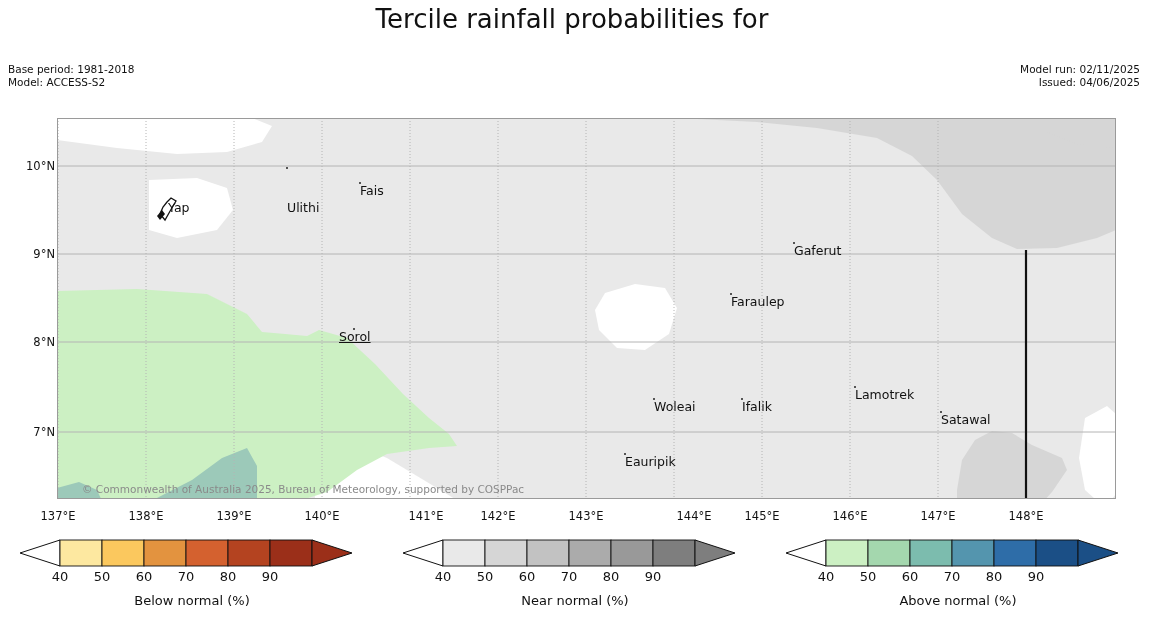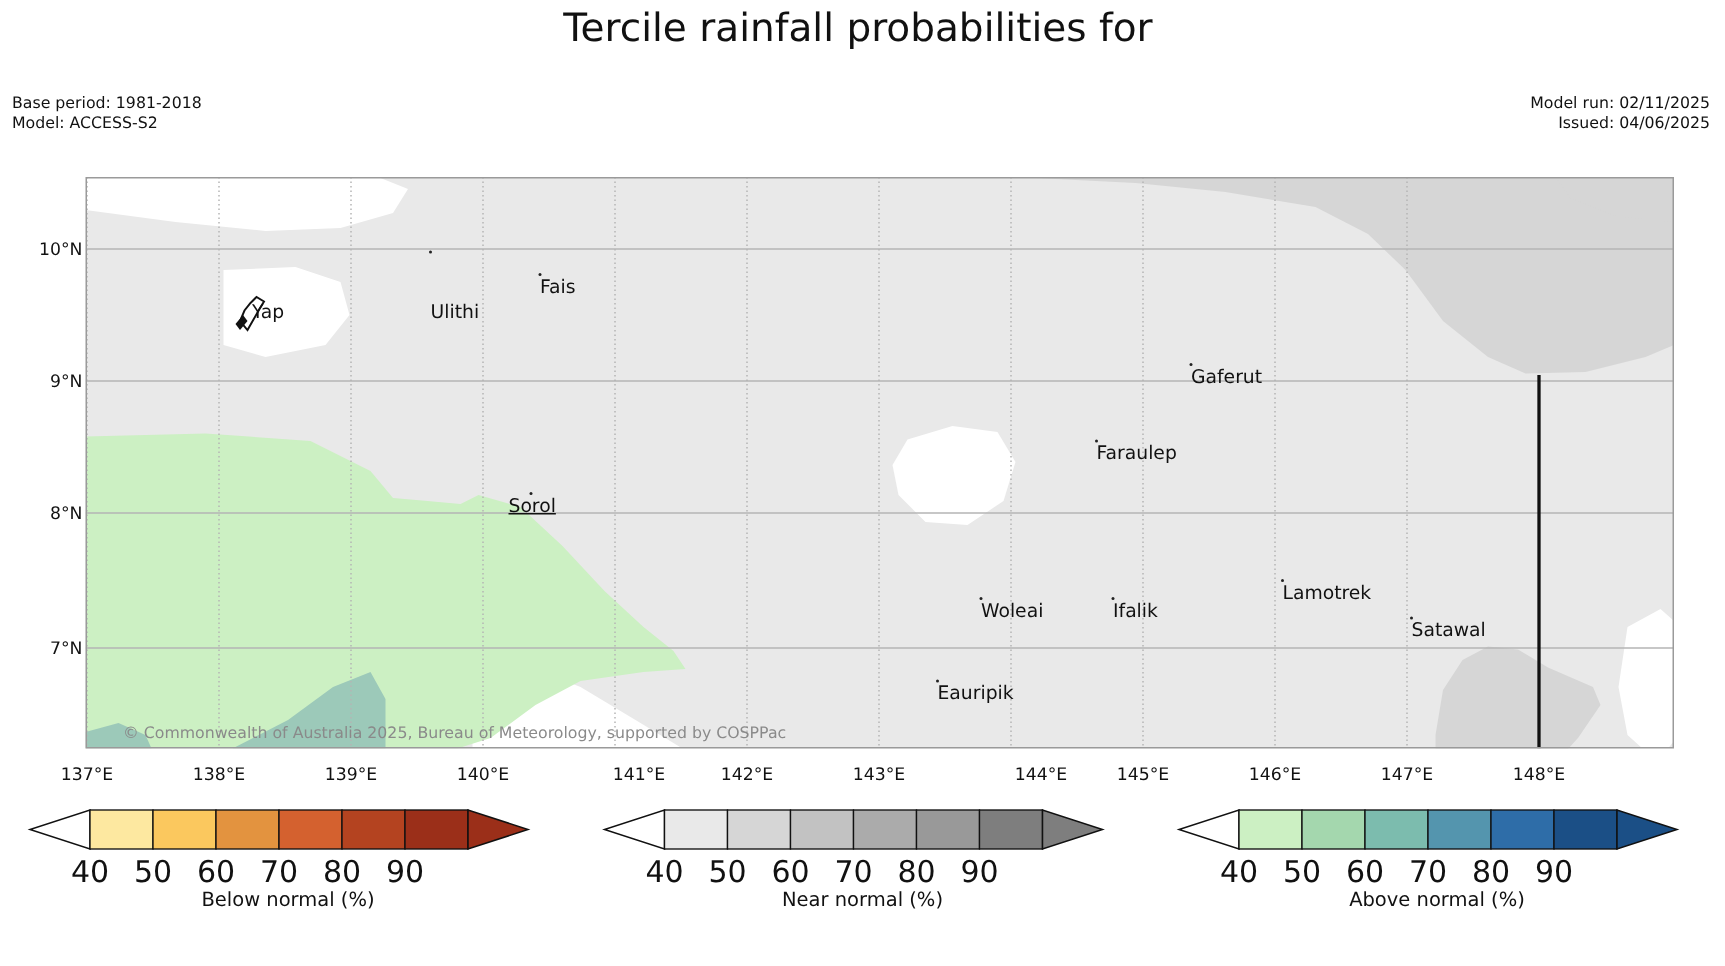--- a/index.html
+++ b/index.html
@@ -24,21 +24,21 @@
              transform:translateX(-50%);}
 
   .place{position:absolute;font-size:12.5px;color:#111;white-space:nowrap;}
   .placedot{position:absolute;width:2px;height:2px;background:#222;border-radius:50%;}
 
   #credit{position:absolute;left:82px;top:483px;font-size:10.5px;color:#8a8a8a;white-space:nowrap;}
 
   
   .cbar{position:absolute;top:536px;width:360px;height:100px;}
   .cbar-svg{position:absolute;left:0;top:0;}
-  .cb-tick{position:absolute;top:33px;font-size:20px;color:#111;transform:translateX(-50%);}
+  .cb-tick{position:absolute;top:33px;font-size:13px;color:#111;transform:translateX(-50%);}
   .cb-title{position:absolute;top:57px;width:100%;text-align:center;font-size:13px;color:#111;}
 </style>
 </head>
 <body>
 
 <div id="title">
   <div>Tercile rainfall probabilities for</div>
 </div>
 
 <div id="meta-left">

